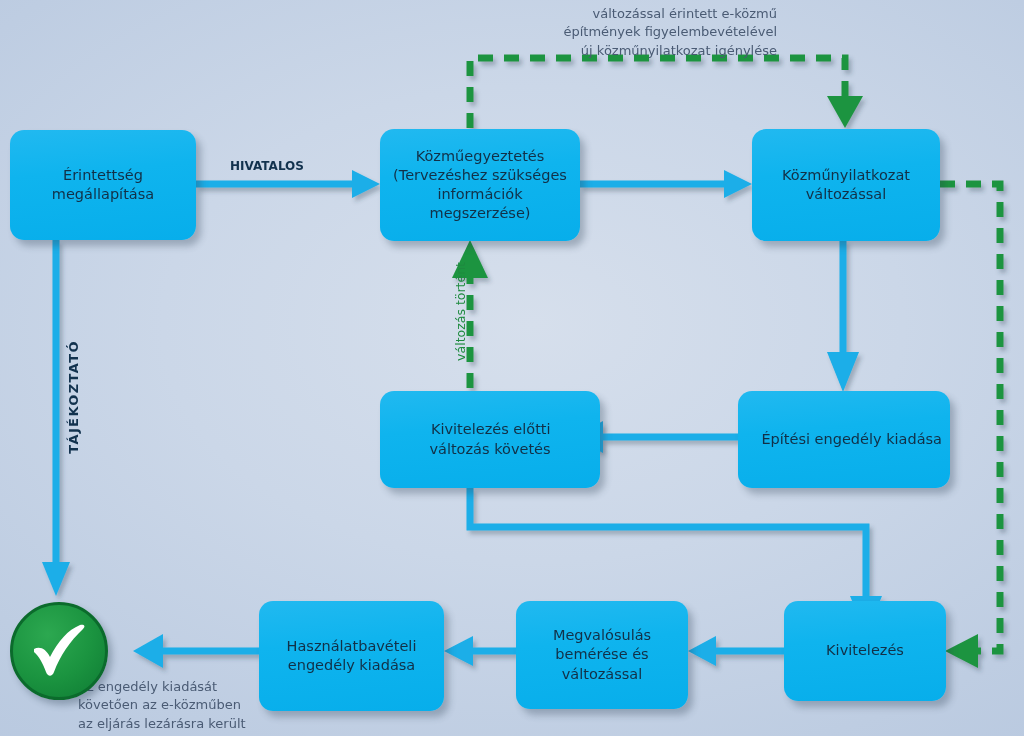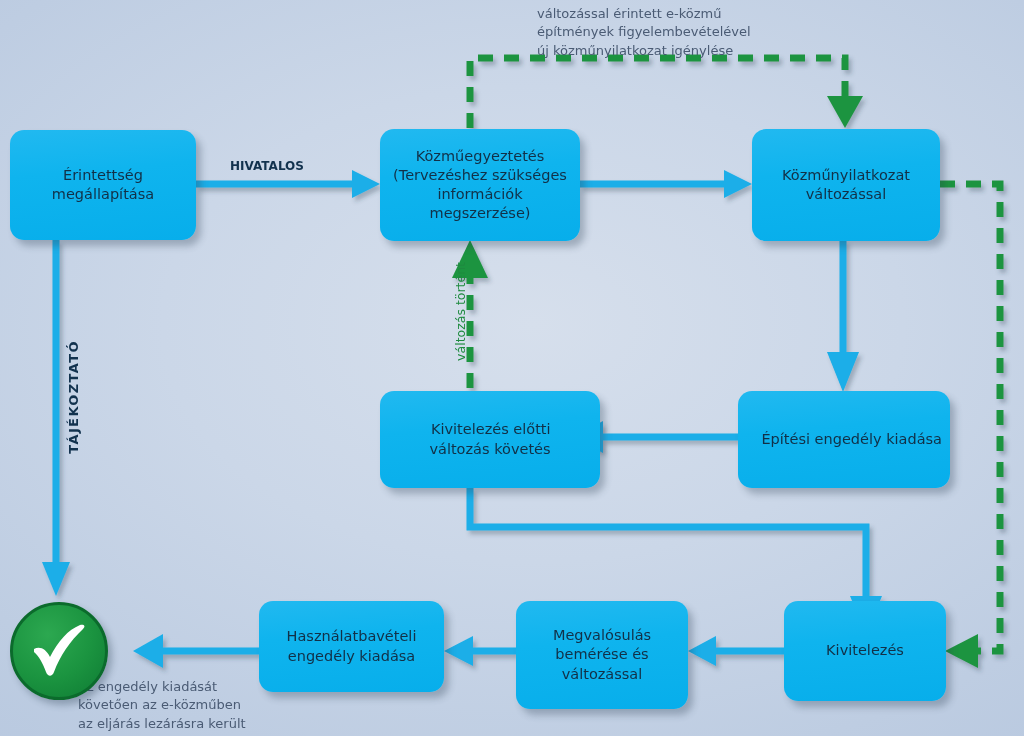--- a/index.html
+++ b/index.html
@@ -54,21 +54,21 @@
     white-space:nowrap;
   }
   .note{
     position:absolute;
     font-size:13px;
     line-height:1.42;
     color:#4A5B74;
     z-index:6;
     white-space:pre-line;
   }
-  .note.top{ text-align:left; }
+  .note.top{ text-align:right; }
 
   .check-circle{
     position:absolute;
     width:92px;height:92px;border-radius:50%;
     background:radial-gradient(circle at 38% 32%, #2CA850 0%, #1B9440 52%, #0E7A33 100%);
     border:3px solid #0B6B2C;
     box-shadow:4px 5px 7px rgba(40,60,80,.33);
     z-index:7;
     display:flex;align-items:center;justify-content:center;
   }
@@ -171,21 +171,21 @@
   </div>
 
   <div class="node" style="left:516px;top:601px;width:172px;height:108px;">
     <div>
       <span>Megvalósulás</span>
       <span>bemérése és</span>
       <span>változással</span>
     </div>
   </div>
 
-  <div class="node" style="left:259px;top:601px;width:185px;height:91px;">
+  <div class="node" style="left:259px;top:601px;width:185px;height:110px;">
     <div>
       <span>Használatbavételi</span>
       <span>engedély kiadása</span>
     </div>
   </div>
 
   <div class="check-circle" style="left:10px;top:602px;">
     <span>
       <svg width="62" height="58" viewBox="0 0 62 58" aria-hidden="true">
         <path d="M6,27 C12,24 18,27 22,35 C30,19 40,8 52,3 C56,2 58,4 55,7 C42,19 32,34 26,50 C24,55 20,55 18,50 C15,42 11,34 6,30 Z" fill="#FFFFFF"></path>

